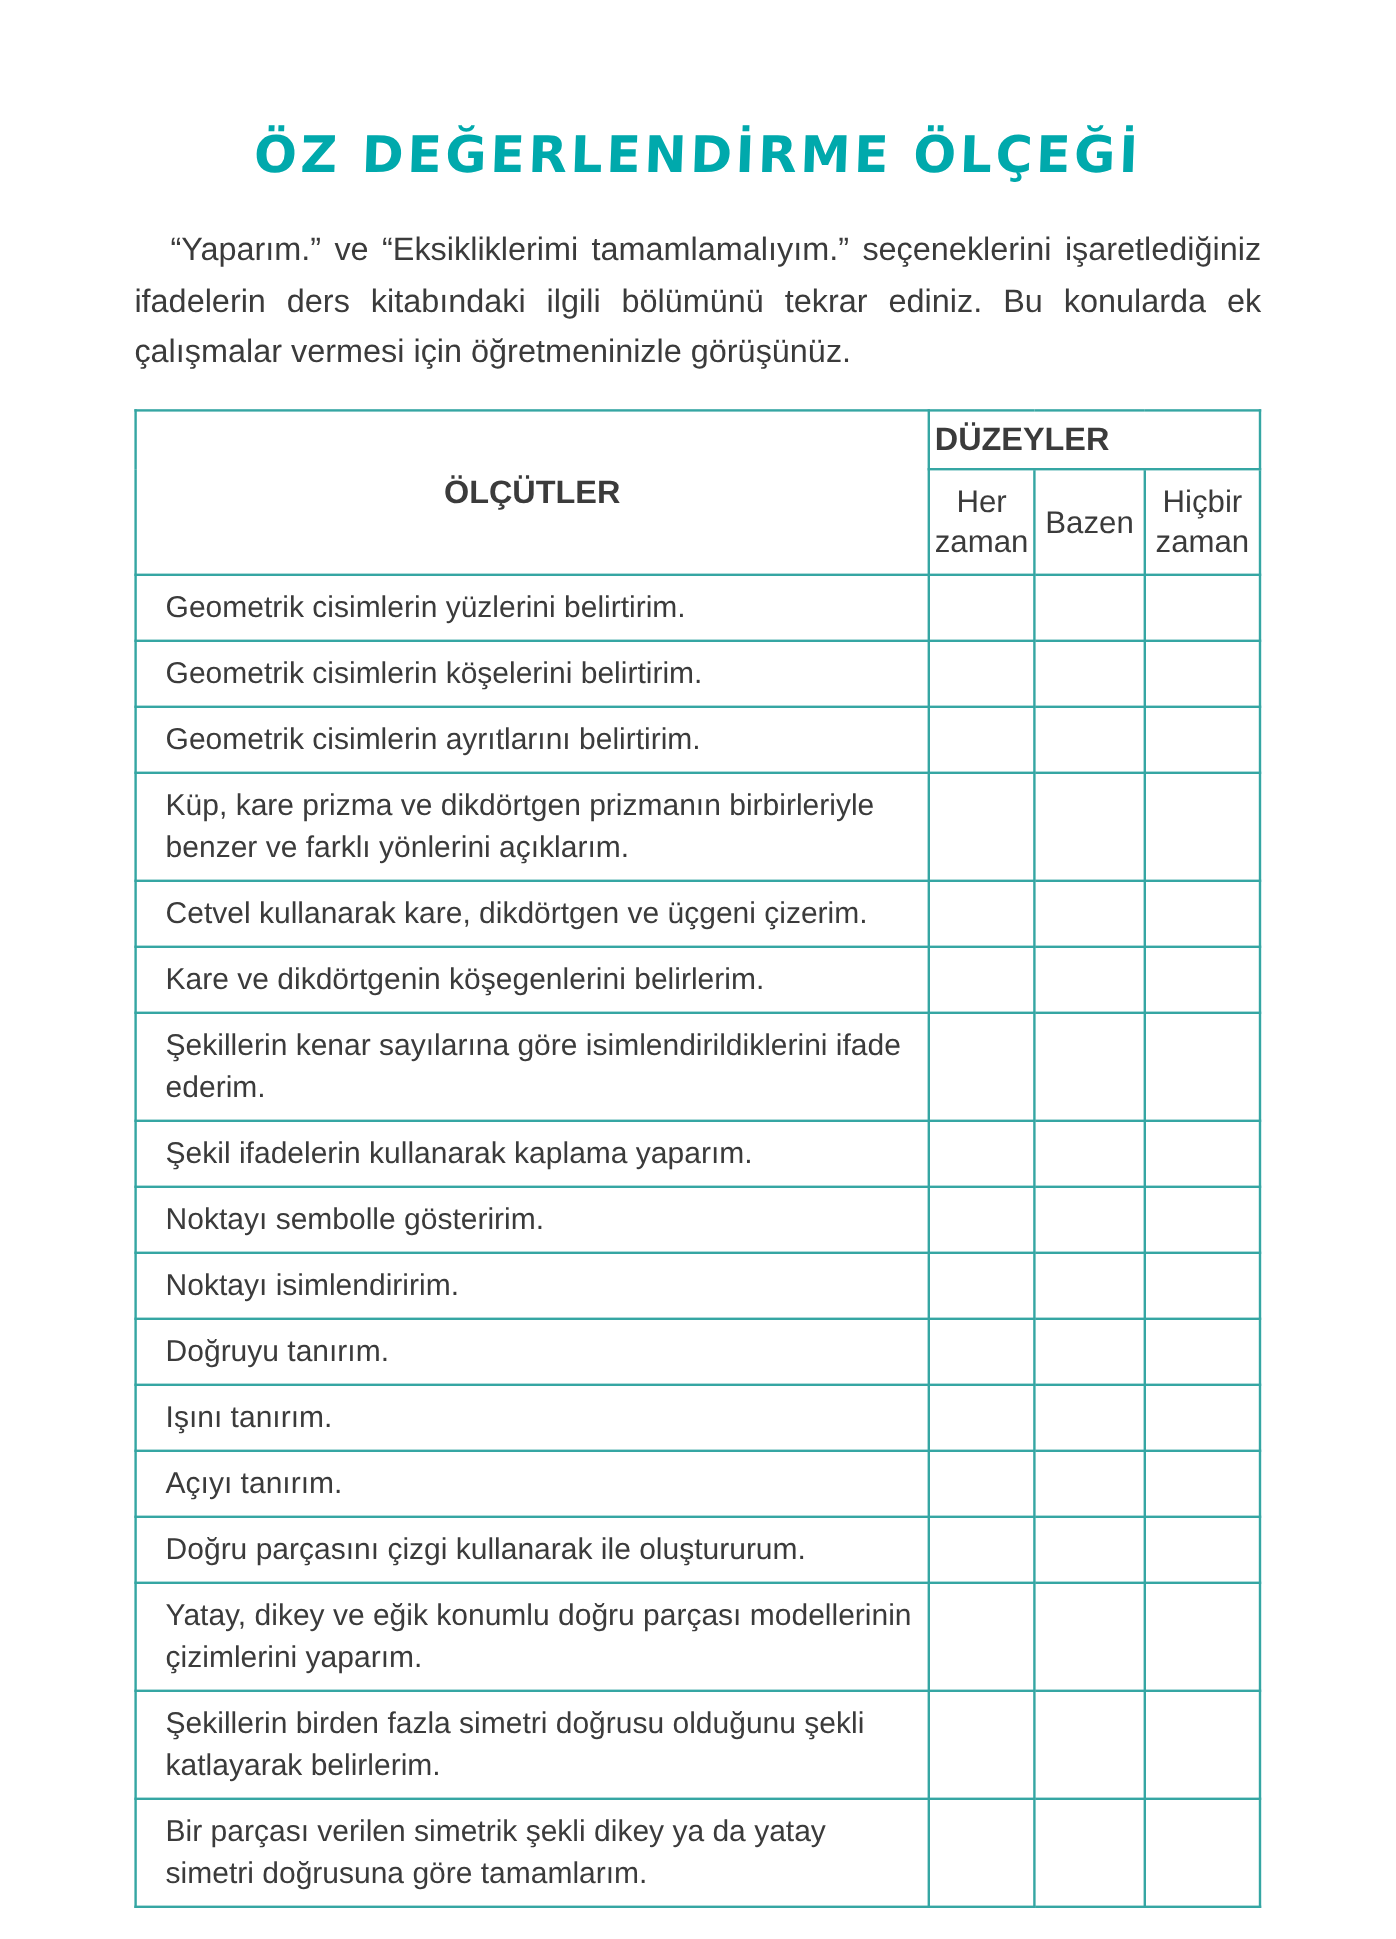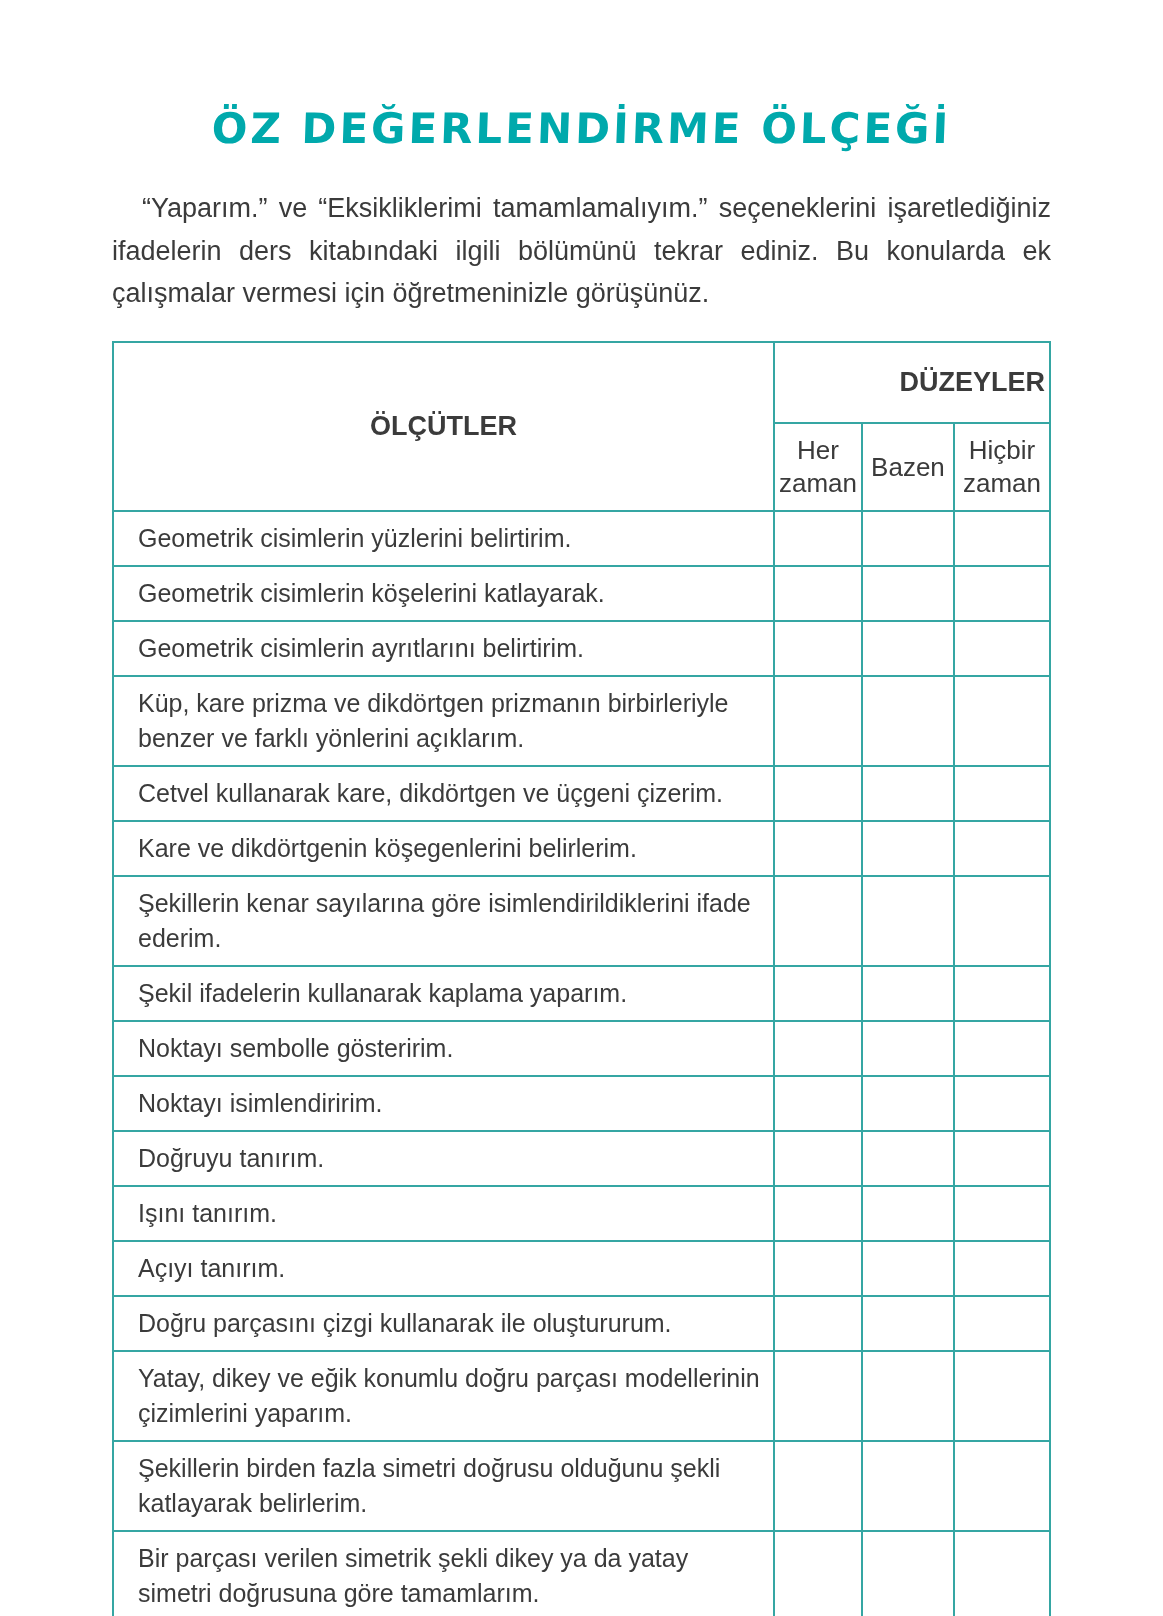--- a/index.html
+++ b/index.html
@@ -56,23 +56,23 @@
     th.criteria-h {
       font-size: 27px;
       font-weight: bold;
       text-align: center;
       color: #3b3b3b;
       padding: 24px;
     }
     th.levels-h {
       font-size: 27px;
       font-weight: bold;
-      text-align: right;
-      color: #3b3b3b;
-      padding: 24px 4px;
+      text-align: left;
+      color: #3b3b3b;
+      padding: 8px 4px;
       height: 46px;
     }
     th.level-col {
       font-size: 26px;
       font-weight: normal;
       text-align: center;
       color: #3b3b3b;
       padding: 6px 2px;
       line-height: 1.25;
       height: 88px;
@@ -117,21 +117,21 @@
       </tr>
     </thead>
     <tbody>
         <tr>
           <td class="criteria-cell">Geometrik cisimlerin yüzlerini belirtirim.</td>
           <td class="mark-cell"></td>
           <td class="mark-cell"></td>
           <td class="mark-cell"></td>
         </tr>
         <tr>
-          <td class="criteria-cell">Geometrik cisimlerin köşelerini katlayarak.</td>
+          <td class="criteria-cell">Geometrik cisimlerin köşelerini belirtirim.</td>
           <td class="mark-cell"></td>
           <td class="mark-cell"></td>
           <td class="mark-cell"></td>
         </tr>
         <tr>
           <td class="criteria-cell">Geometrik cisimlerin ayrıtlarını belirtirim.</td>
           <td class="mark-cell"></td>
           <td class="mark-cell"></td>
           <td class="mark-cell"></td>
         </tr>

